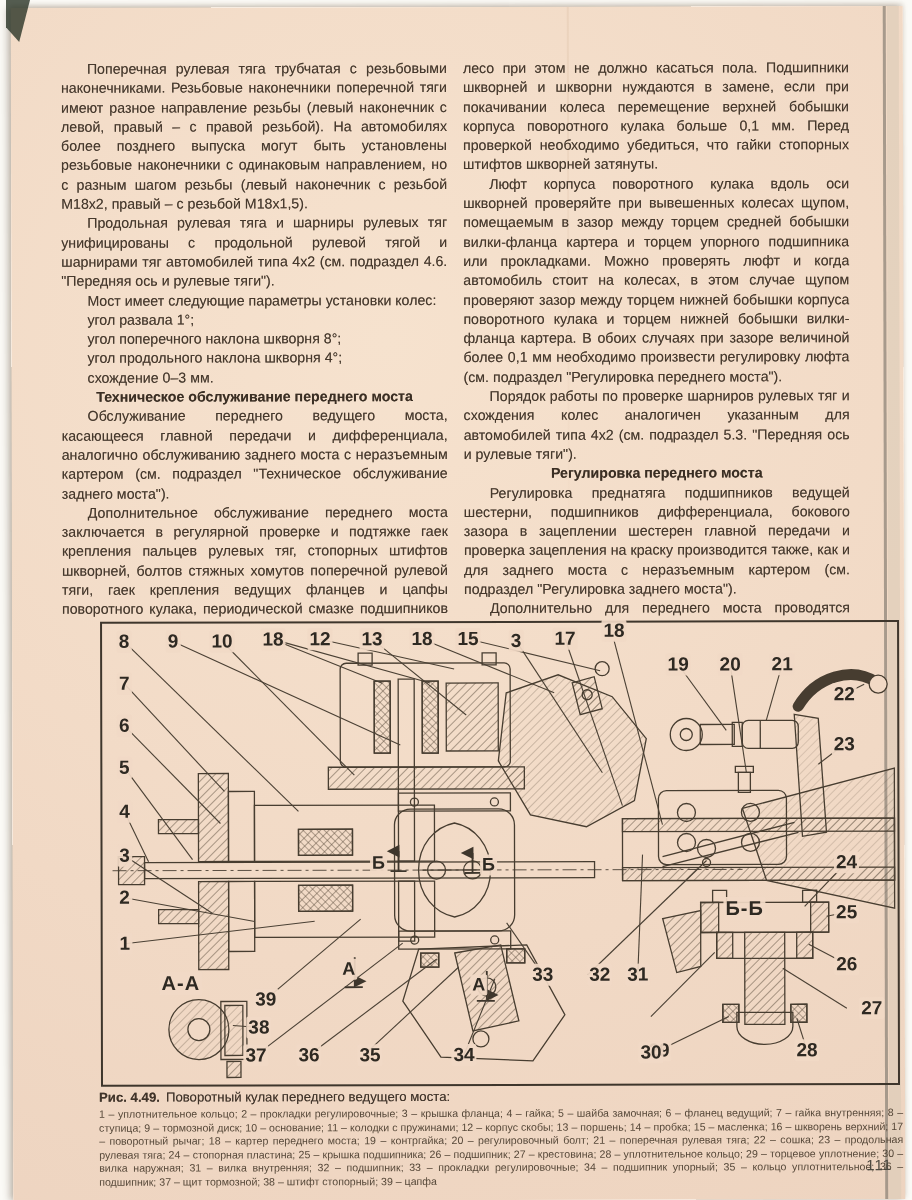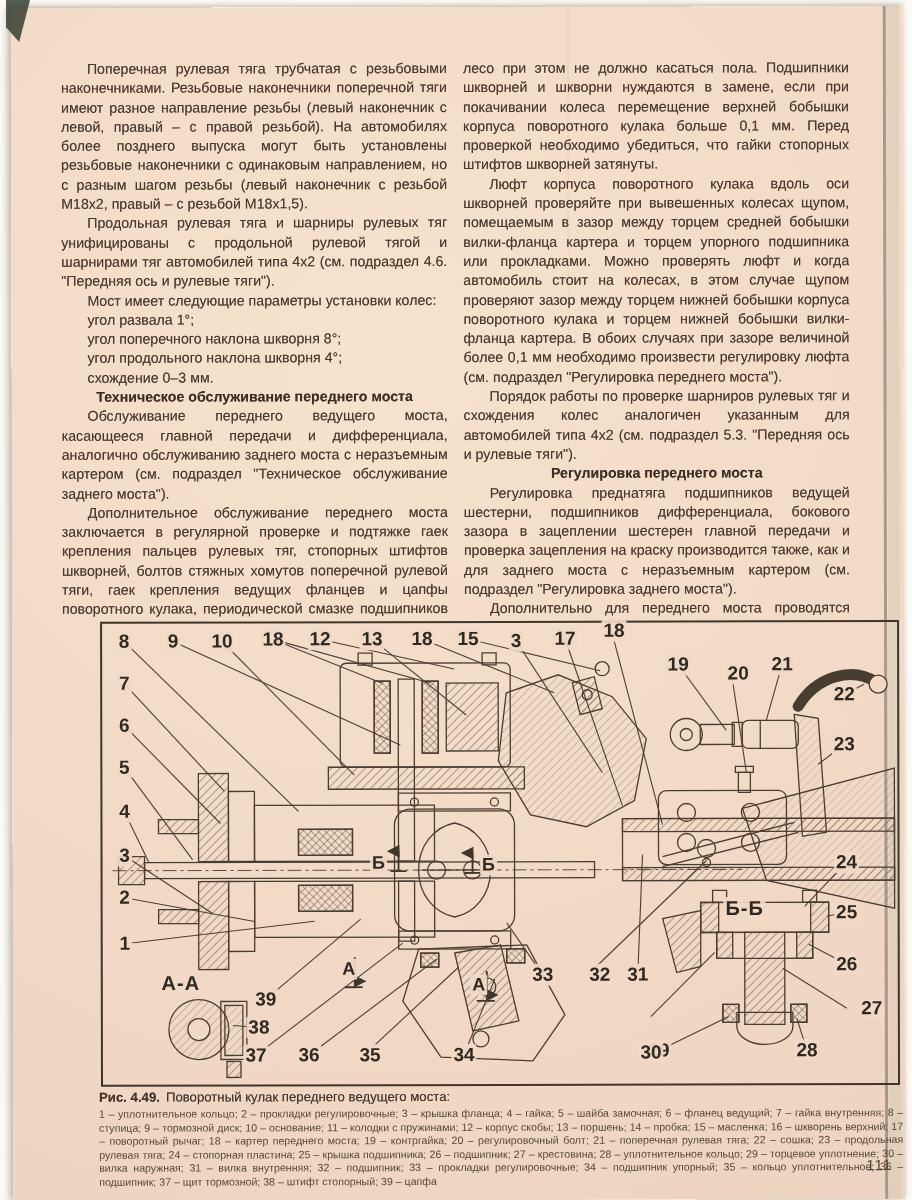--- a/index.html
+++ b/index.html
@@ -277,21 +277,21 @@
       <span class="callout num" style="left: 120px; top: 18px;">10</span>
       <span class="callout num" style="left: 171px; top: 16px;">18</span>
       <span class="callout num" style="left: 218px; top: 16px;">12</span>
       <span class="callout num" style="left: 270px; top: 16px;">13</span>
       <span class="callout num" style="left: 320px; top: 16px;">18</span>
       <span class="callout num" style="left: 366px; top: 16px;">15</span>
       <span class="callout num" style="left: 414px; top: 18px;">3</span>
       <span class="callout num" style="left: 463px; top: 16px;">17</span>
       <span class="callout num" style="left: 512px; top: 8px;">18</span>
       <span class="callout num" style="left: 576px; top: 42px;">19</span>
-      <span class="callout num" style="left: 628px; top: 51px; margin-left: 8px;">20</span>
+      <span class="callout num" style="left: 628px; top: 42px;">20</span>
       <span class="callout num" style="left: 680px; top: 42px;">21</span>
       <span class="callout num" style="left: 742px; top: 72px;">22</span>
       <span class="callout num" style="left: 742px; top: 122px;">23</span>
       <span class="callout num" style="left: 744px; top: 240px;">24</span>
       <span class="callout num" style="left: 744px; top: 290px;">25</span>
       <span class="callout num" style="left: 744px; top: 342px;">26</span>
       <span class="callout num" style="left: 744px; top: 386px; margin-left: 25px;">27</span>
       <span class="callout num" style="left: 704px; top: 428px;">28</span>
       <span class="callout num" style="left: 556px; top: 428px;">29</span>
       <span class="callout num" style="left: 548px; top: 394px; margin-top: 36px;">30</span>

